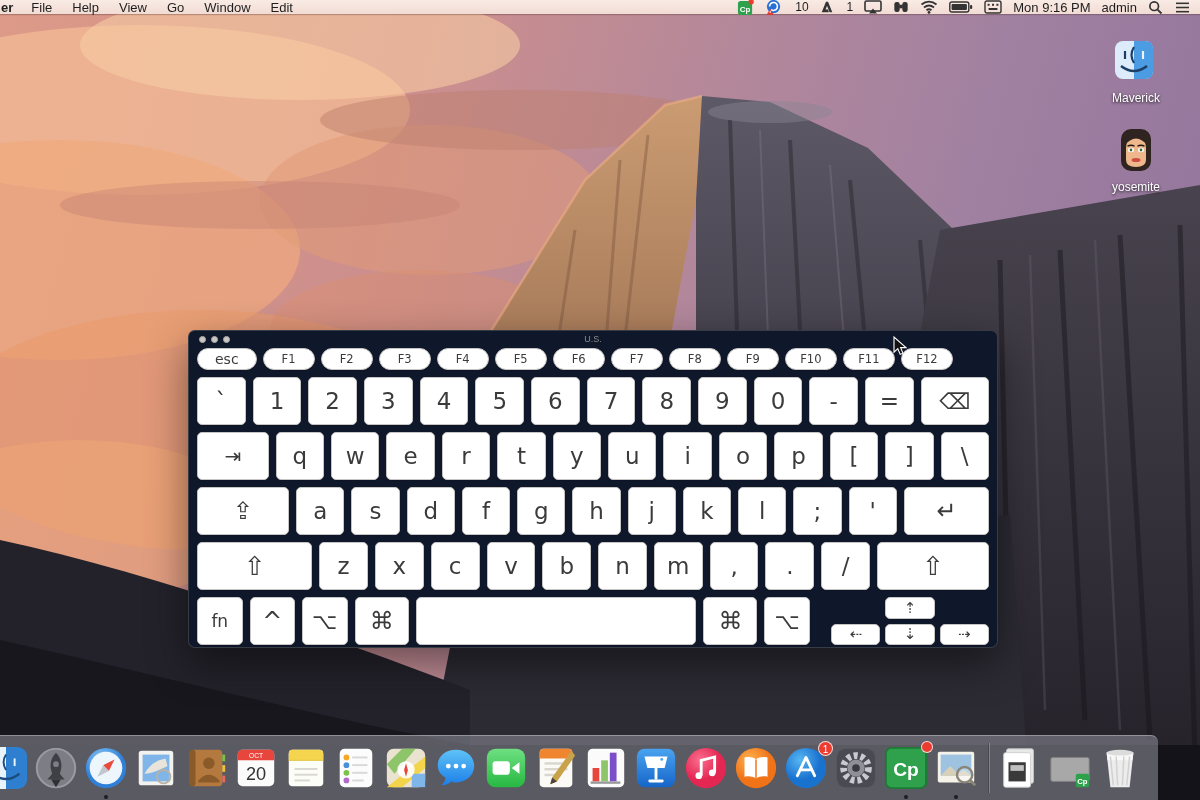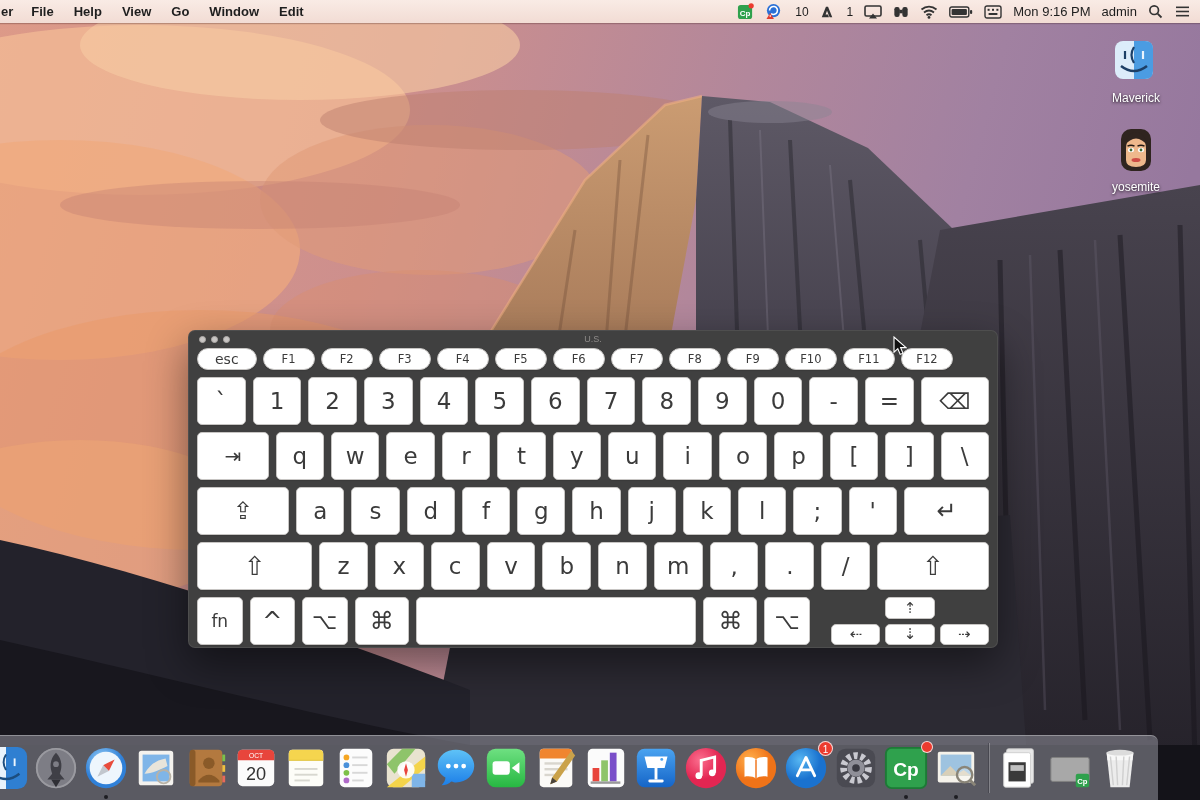--- a/index.html
+++ b/index.html
@@ -4,42 +4,42 @@
 <style>
   html,body{margin:0;padding:0;}
   body{width:1200px;height:800px;overflow:hidden;position:relative;background:#000;
        font-family:"Liberation Sans",sans-serif;}
 
   
   .wallpaper{position:absolute;inset:0;z-index:0;}
   .wallpaper svg{display:block;width:1200px;height:800px;}
 
   
-  .menubar{position:absolute;top:0;left:0;right:0;height:23px;z-index:50;
+  .menubar{position:absolute;top:0;left:0;right:0;height:14px;z-index:50;
     background:linear-gradient(#f9ebe5,#f2dcd4);box-shadow:0 1px 1px rgba(60,30,30,.28);
     display:flex;align-items:center;font-size:13px;color:#1e1e1e;}
   .menubar-left{display:flex;align-items:center;}
   .app-menu-truncated{font-weight:bold;padding:0 8px 0 1px;}
-  .menu-item{padding:0 10px;cursor:default;font-weight:bold;}
+  .menu-item{padding:0 10px;cursor:default;}
   .menubar-right{margin-left:auto;display:flex;align-items:center;gap:11px;padding-right:9px;}
   .status-icon{display:flex;align-items:center;gap:2px;line-height:0;}
   .status-count{font-size:12px;line-height:14px;color:#1e1e1e;margin-left:11px;}
   .mb-text{font-size:13px;}
 
   
   .desktop-icons{position:absolute;top:36px;right:16px;width:96px;z-index:10;
     display:flex;flex-direction:column;align-items:center;gap:20px;}
   .desktop-icon{display:flex;flex-direction:column;align-items:center;width:96px;cursor:default;}
   .desktop-icon .dicon{width:52px;height:52px;}
   .desktop-icon .dlabel{margin-top:3px;font-size:12px;color:#fff;
     text-shadow:0 1px 3px rgba(0,0,0,.85);}
 
   
   .kb-window{position:absolute;left:188px;top:330px;width:810px;height:318px;z-index:30;
-    box-sizing:border-box;background:#404040;border:1px solid rgba(90,90,90,.55);
+    box-sizing:border-box;background:#0f172a;border:1px solid rgba(90,90,90,.55);
     border-radius:7px;box-shadow:0 16px 42px rgba(0,0,0,.45);padding:0 8px;}
   .kb-titlebar{height:16px;position:relative;display:flex;align-items:center;}
   .traffic{display:flex;gap:5px;padding-left:2px;z-index:2;}
   .tl-dot{width:7px;height:7px;border-radius:50%;background:#c9c6c4;border:1px solid #aeaaa8;box-sizing:border-box;}
   .kb-title{position:absolute;left:0;right:0;text-align:center;font-size:9px;color:#8d8a88;}
   .kb-fnrow{display:flex;gap:6px;height:22px;margin:1px 36px 0 0;}
   .kb-row{display:flex;gap:7px;height:48px;margin-top:7px;
     font-family:"DejaVu Sans",sans-serif;font-size:23px;}
   .key{background:#fff;border:1px solid #c7c5c3;border-radius:5px;box-sizing:border-box;
     box-shadow:0 1px 1px rgba(0,0,0,.10);display:flex;align-items:center;justify-content:center;

